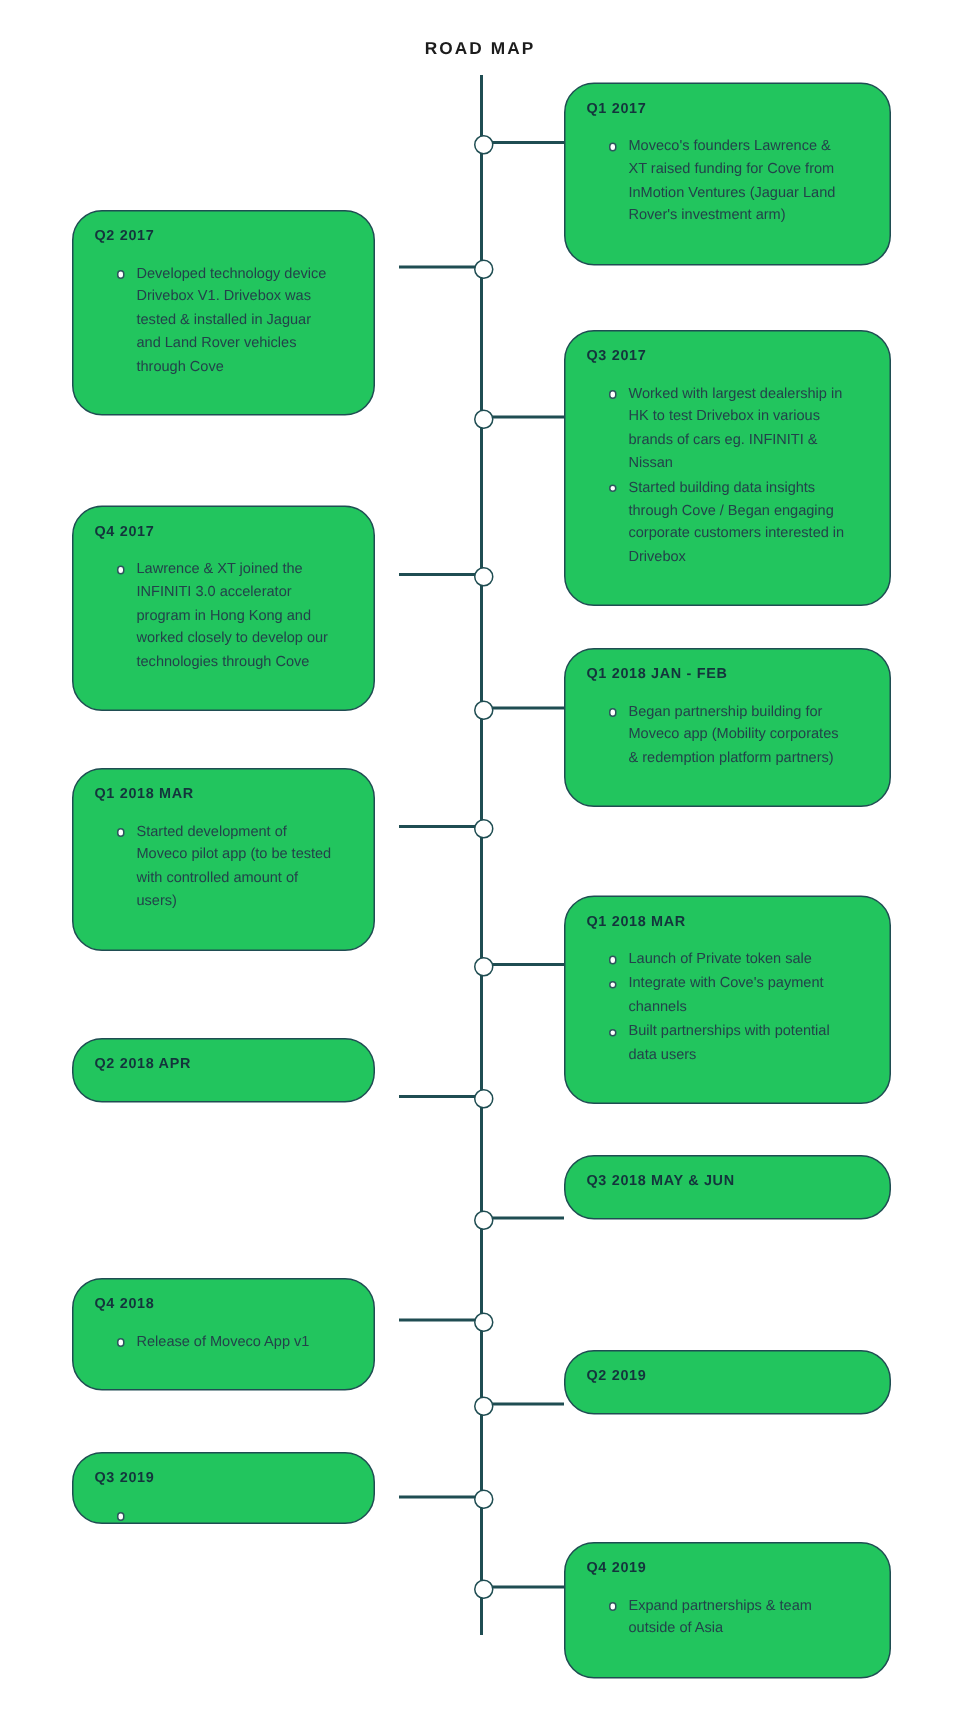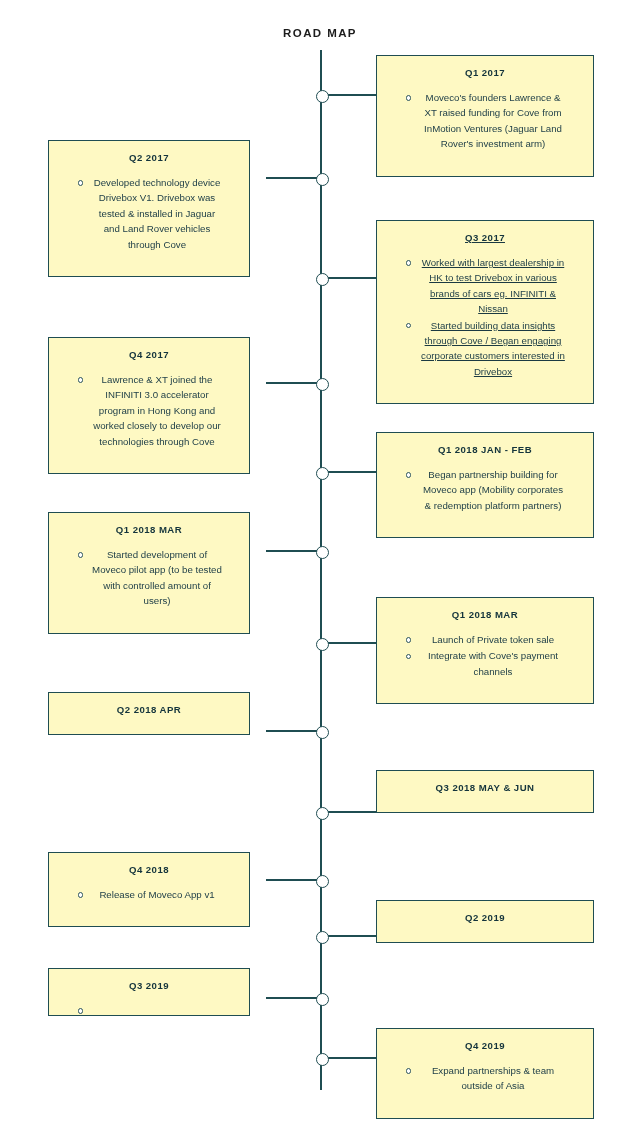--- a/index.html
+++ b/index.html
@@ -56,25 +56,24 @@
     background: #1f4d52;
     z-index: 1;
     margin-top: -0.9px;
   }
 
   
   .card {
     position: absolute;
     box-sizing: border-box;
     border: 1.6px solid #1f4d52;
-    border-radius: 0;
-    background: #fef9c3;
+    border-radius: 20px;
+    background: #22c55e;
     padding: 11px 14px 12px 14px;
     z-index: 2;
-    text-align: center;
   }
   .card.left  { left: 48px;  width: 202px; }
   .card.right { left: 376px; width: 218px; }
 
   .card-title {
     font-size: 9.6px;
     font-weight: bold;
     letter-spacing: 0.45px;
     color: #14343c;
     margin-bottom: 7px;
@@ -120,21 +119,21 @@
     <div class="node" style="top: 95px;"></div>
     <div class="connector" style="top: 95px; left: 321px; width: 55px;"></div>
     <div class="card left" style="top: 140px;">
       <div class="card-title">Q2 2017</div>
       <ul class="bullets">
         <li><span class="dot"></span><span>Developed technology device Drivebox V1. Drivebox was tested &amp; installed in Jaguar and Land Rover vehicles through Cove</span></li>
       </ul>
     </div>
     <div class="node" style="top: 178px;"></div>
     <div class="connector" style="top: 178px; left: 266px; width: 55px;"></div>
-    <div class="card right" style="top: 220px; text-decoration: underline;">
+    <div class="card right" style="top: 220px;">
       <div class="card-title">Q3 2017</div>
       <ul class="bullets">
         <li><span class="dot"></span><span>Worked with largest dealership in HK to test Drivebox in various brands of cars eg. INFINITI &amp; Nissan</span></li>
         <li><span class="dot"></span><span>Started building data insights through Cove / Began engaging corporate customers interested in Drivebox</span></li>
       </ul>
     </div>
     <div class="node" style="top: 278px;"></div>
     <div class="connector" style="top: 278px; left: 321px; width: 55px;"></div>
     <div class="card left" style="top: 337px;">
       <div class="card-title">Q4 2017</div>
@@ -158,20 +157,21 @@
         <li><span class="dot"></span><span>Started development of Moveco pilot app (to be tested with controlled amount of users)</span></li>
       </ul>
     </div>
     <div class="node" style="top: 551px;"></div>
     <div class="connector" style="top: 551px; left: 266px; width: 55px;"></div>
     <div class="card right" style="top: 597px;">
       <div class="card-title">Q1 2018 MAR</div>
       <ul class="bullets">
         <li><span class="dot"></span><span>Launch of Private token sale</span></li>
         <li><span class="dot"></span><span>Integrate with Cove's payment channels</span></li>
+        <li><span class="dot"></span><span>Built partnerships with potential data users</span></li>
       </ul>
     </div>
     <div class="node" style="top: 643px;"></div>
     <div class="connector" style="top: 643px; left: 321px; width: 55px;"></div>
     <div class="card left" style="top: 692px;">
       <div class="card-title">Q2 2018 APR</div>
     </div>
     <div class="node" style="top: 731px;"></div>
     <div class="connector" style="top: 731px; left: 266px; width: 55px;"></div>
     <div class="card right" style="top: 770px;">

